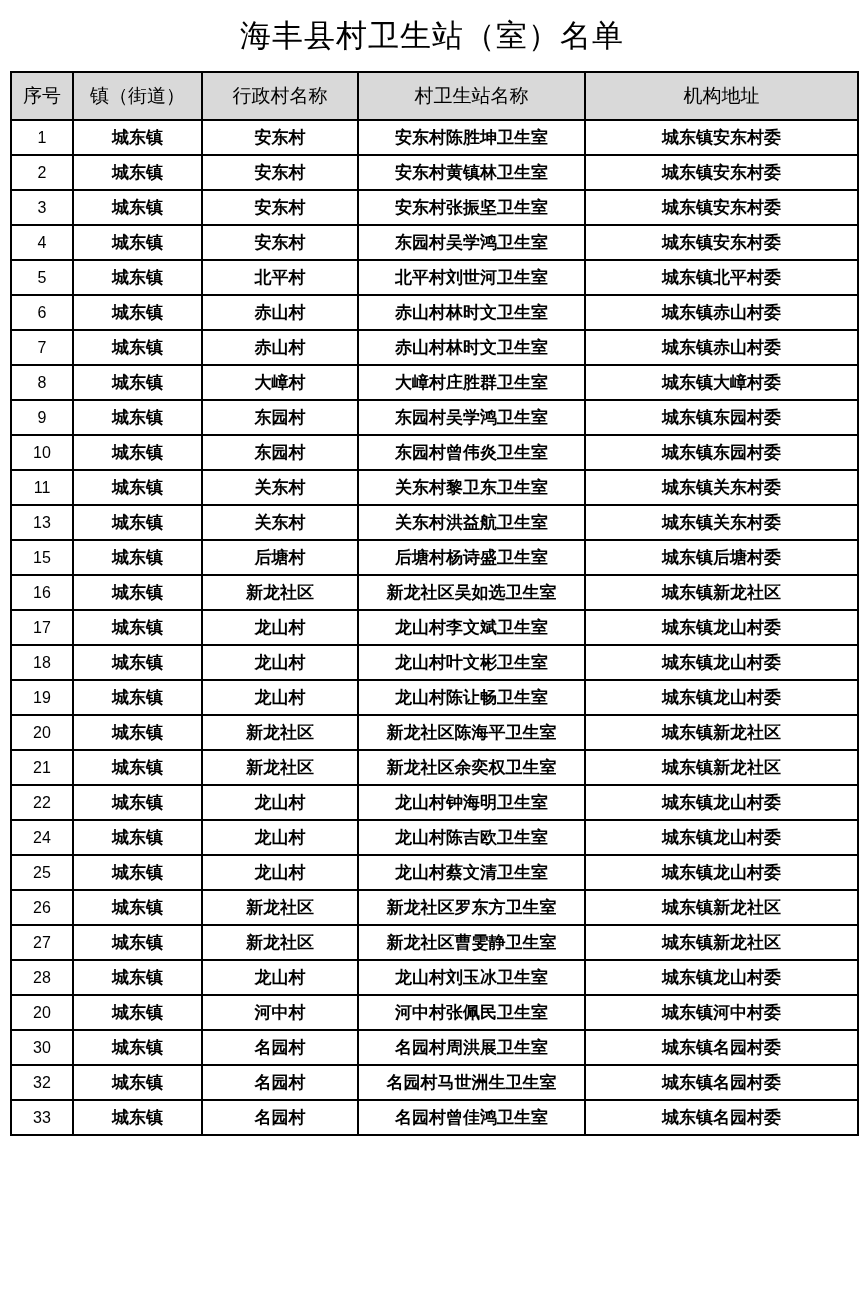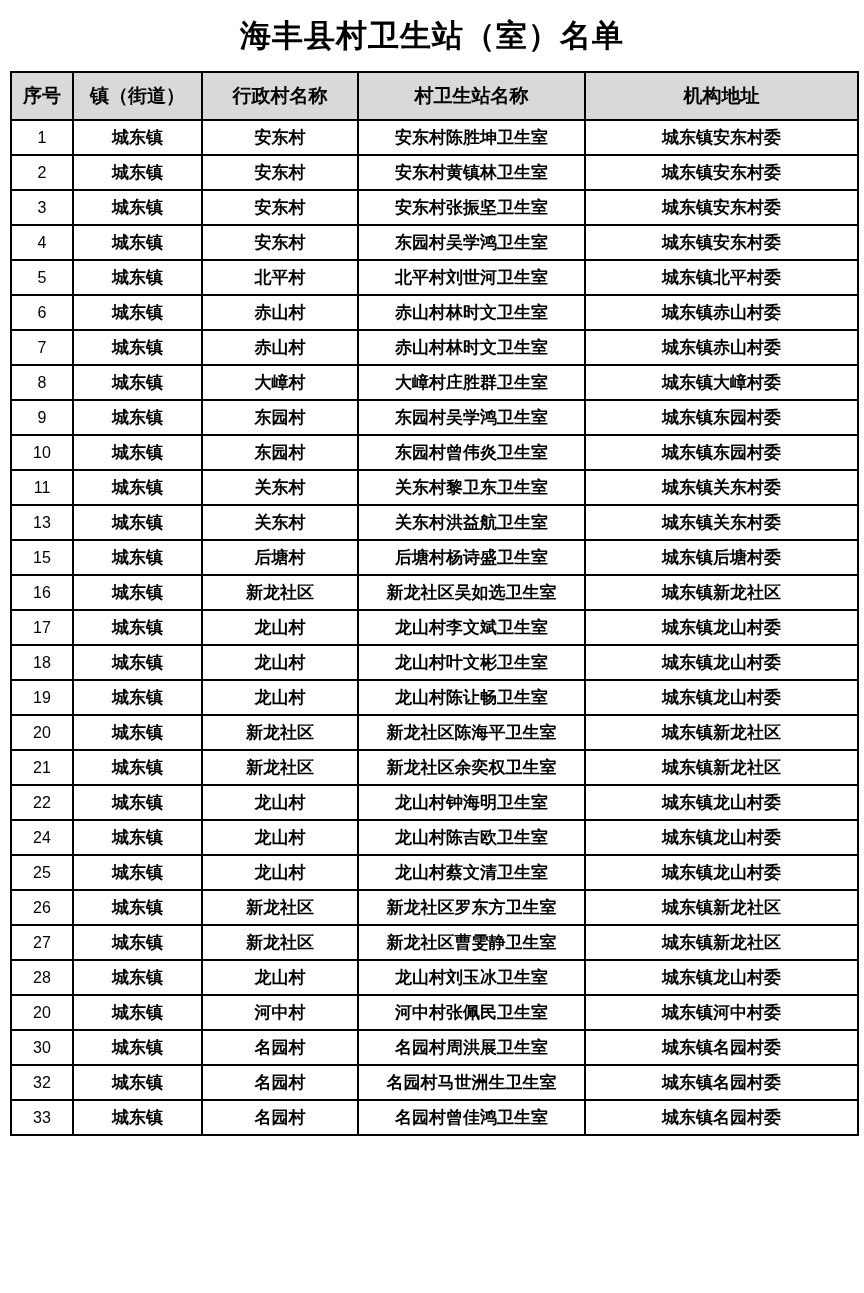--- a/index.html
+++ b/index.html
@@ -14,21 +14,21 @@
   }
   .page {
     width: 864px;
     height: 1293px;
     background: #ffffff;
     box-sizing: border-box;
   }
   .doc-title {
     text-align: center;
     font-size: 31px;
-    font-weight: bold;
+    font-weight: normal;
     margin: 0;
     padding-top: 16px;
     letter-spacing: 1px;
     line-height: 1.3;
   }
   table.station-table {
     border-collapse: collapse;
     table-layout: fixed;
     width: 847px;
     margin: 15px 0 0 10px;
@@ -39,21 +39,21 @@
     text-align: center;
     vertical-align: middle;
     padding: 0 2px;
     overflow: hidden;
     white-space: nowrap;
   }
   .station-table th {
     background: #d9d9d9;
     height: 46px;
     font-size: 19px;
-    font-weight: bold;
+    font-weight: normal;
   }
   .station-table td {
     height: 33px;
     font-size: 17px;
     font-weight: bold;
   }
   .station-table td.num {
     font-weight: normal;
     font-size: 16px;
   }

